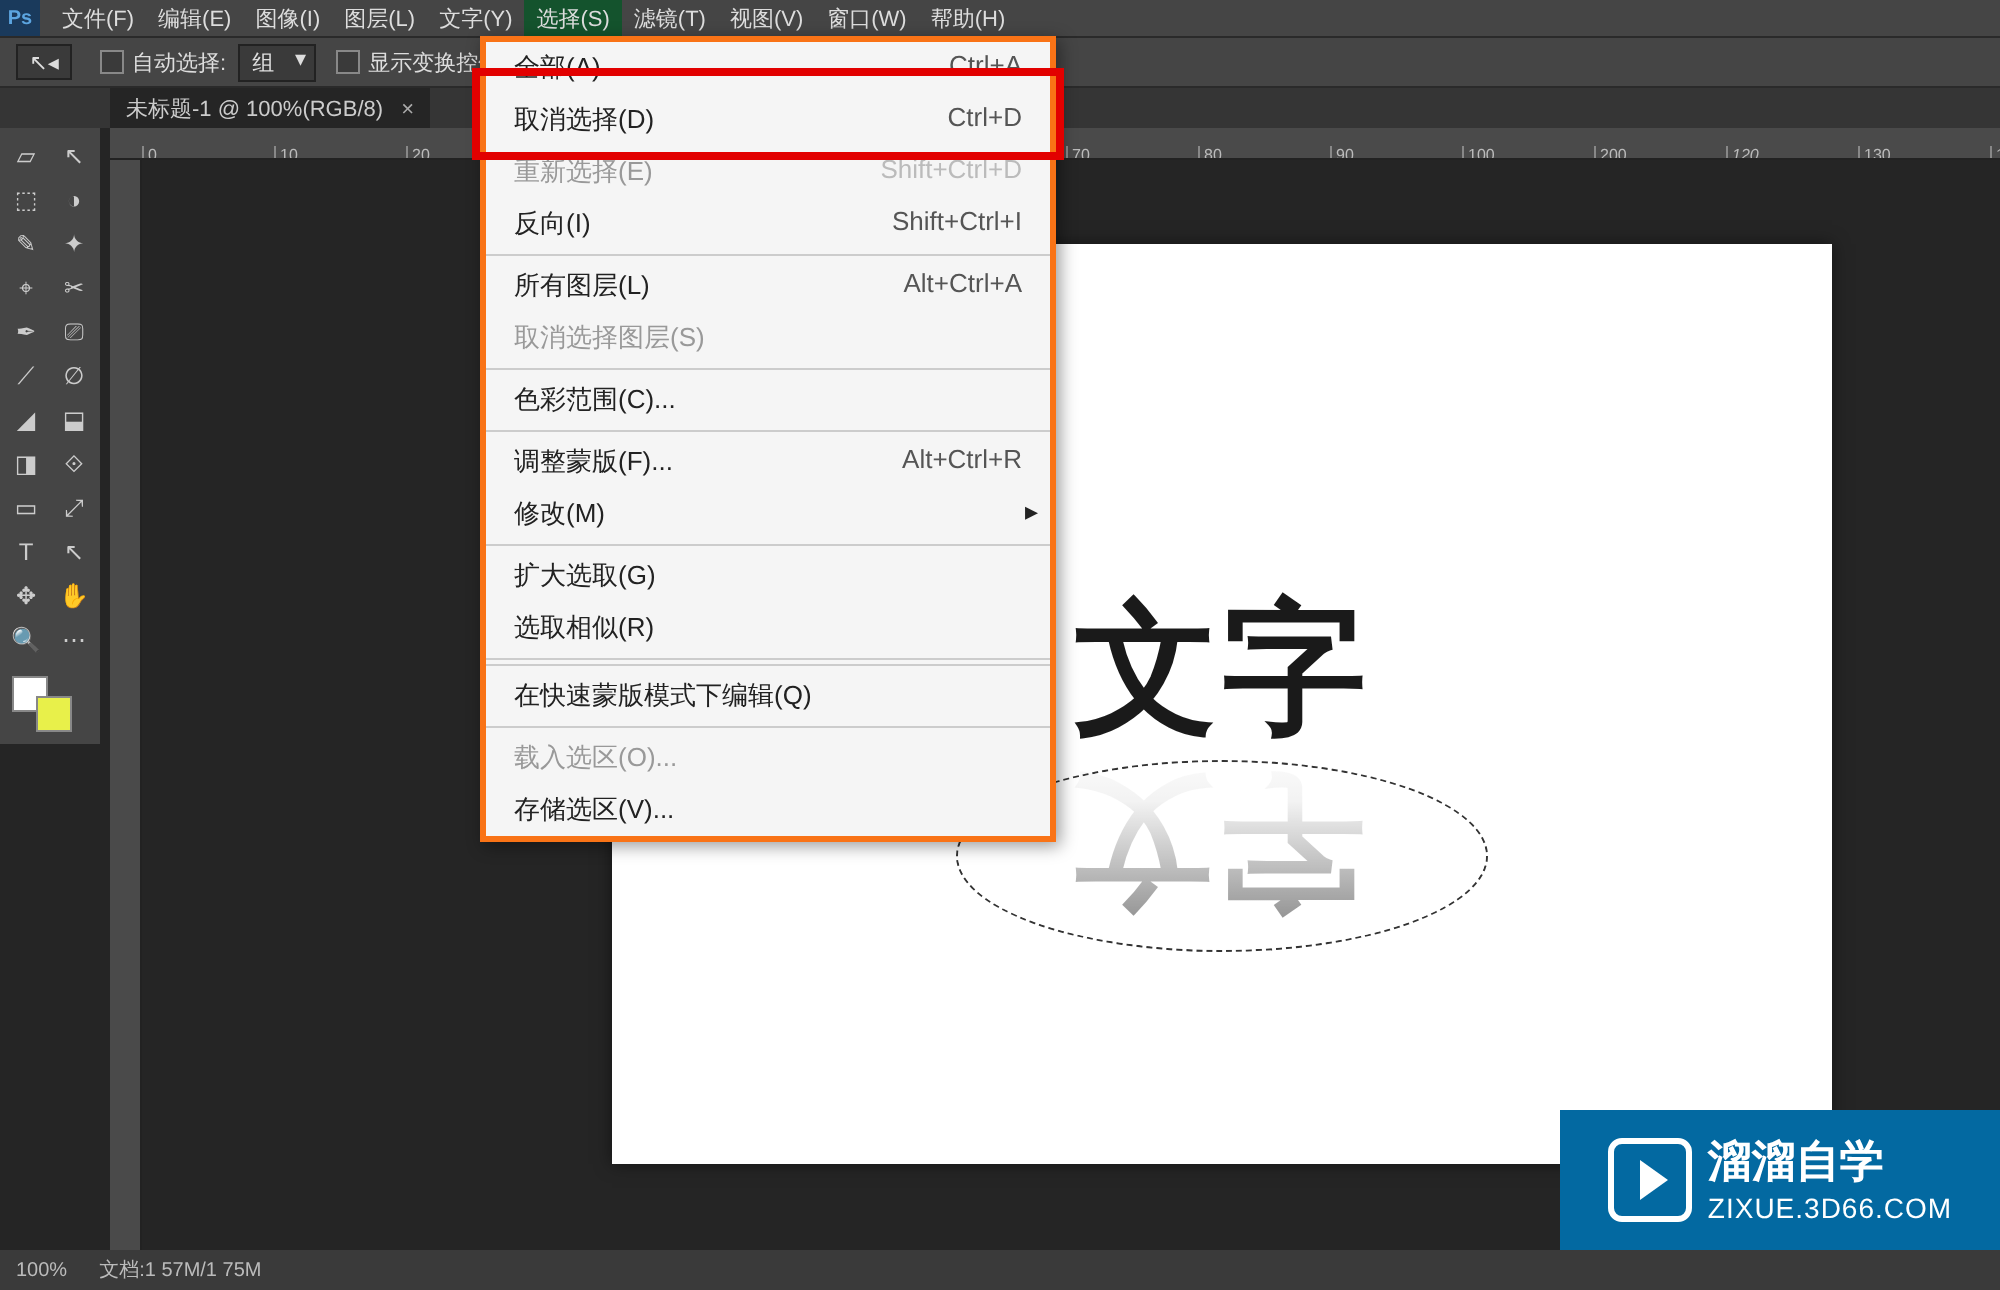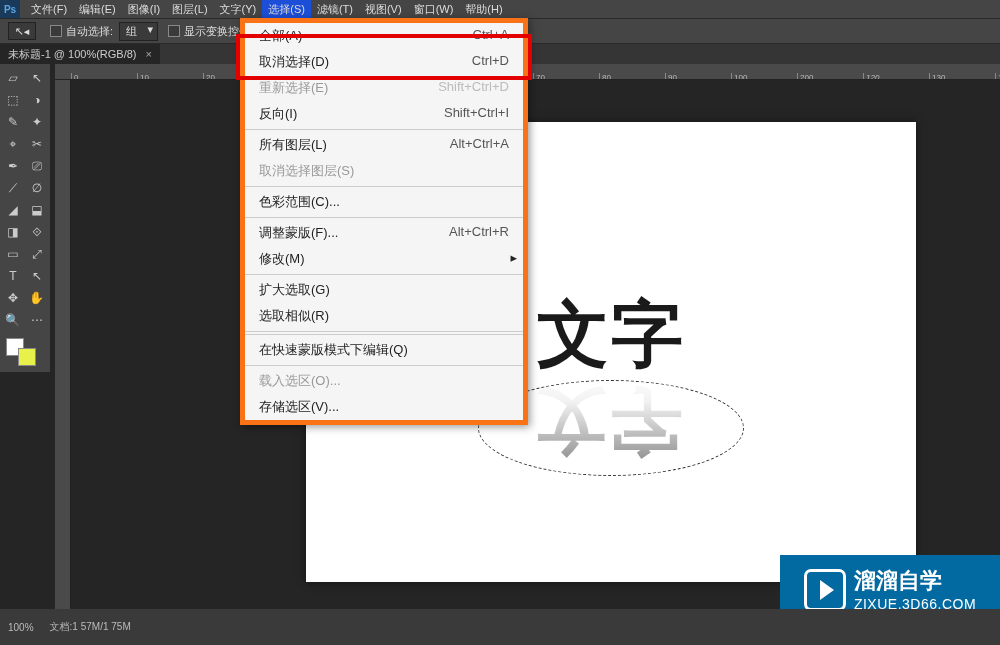--- a/index.html
+++ b/index.html
@@ -28,21 +28,21 @@
       font-size: 10px;
       display: flex;
       align-items: center;
       justify-content: center;
       margin-right: 5px;
     }
     .menu-item {
       padding: 2px 6px;
       cursor: default;
     }
-    .menu-item.active { background: #1d4ed8; }
+    .menu-item.active { background: #14532d; }
     .options-bar {
       background: #454545;
       height: 26px;
       display: flex;
       align-items: center;
       color: #ddd;
       font-size: 11px;
       padding: 0 8px;
       border-top: 1px solid #2a2a2a;
       border-bottom: 1px solid #2a2a2a;
@@ -77,20 +77,21 @@
       right: 4px;
       top: 0;
     }
     .tab-bar {
       background: #353535;
       height: 20px;
       display: flex;
       align-items: center;
       color: #ccc;
       font-size: 11px;
+      padding-left: 55px;
     }
     .doc-tab {
       background: #252525;
       padding: 3px 8px;
       margin-right: 2px;
     }
     .doc-tab-close {
       color: #aaa;
       margin-left: 6px;
       cursor: default;
@@ -226,21 +227,21 @@
       height: 96px;
       border: 1.5px dashed #333;
       border-radius: 50%;
     }
     .dropdown-menu {
       position: absolute;
       left: 240px;
       top: 18px;
       width: 288px;
       background: #f5f5f5;
-      border: 5px solid #f97316;
+      border: 3px solid #f97316;
       box-shadow: 2px 2px 8px rgba(0,0,0,0.4);
       z-index: 100;
       font-size: 13px;
       color: #222;
     }
     .menu-row {
       display: flex;
       justify-content: space-between;
       padding: 4px 14px;
       cursor: default;
@@ -299,21 +300,21 @@
       margin-left: 4px;
     }
     .wm-text { line-height: 1.3; }
     .wm-title { font-size: 22px; font-weight: bold; }
     .wm-url { font-size: 14px; letter-spacing: 0.5px; }
     .status-bar {
       position: absolute;
       bottom: 0;
       left: 0;
       right: 0;
-      height: 36px;
+      height: 20px;
       background: #3a3a3a;
       color: #bbb;
       font-size: 10px;
       display: flex;
       align-items: center;
       padding: 0 8px;
     }
     .status-item { margin-right: 16px; }
   </style>
 </head>

